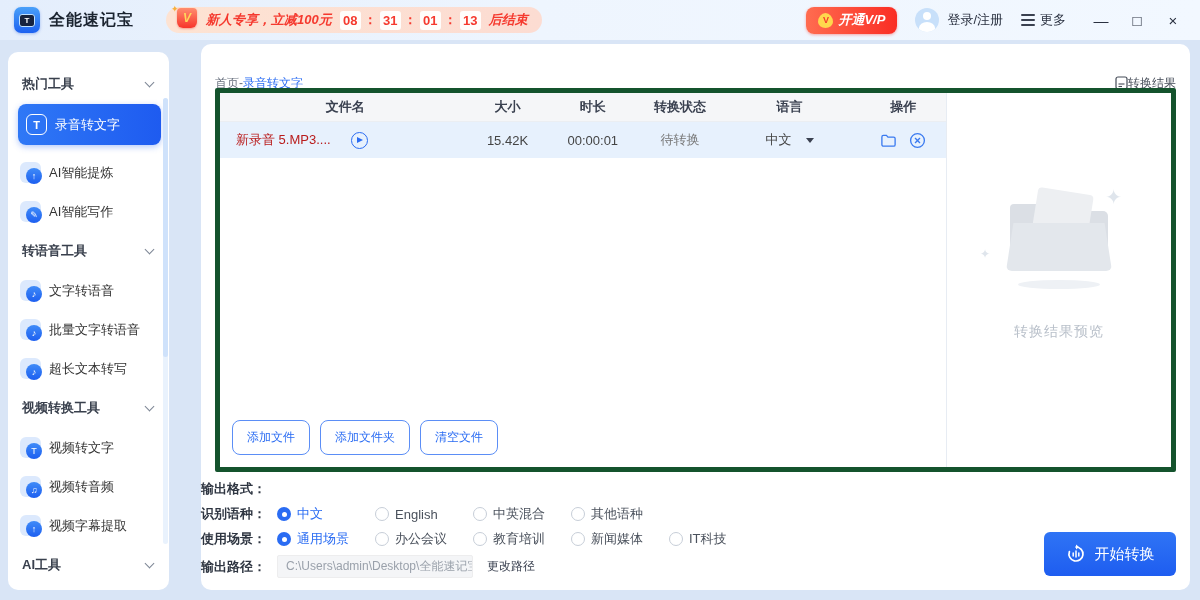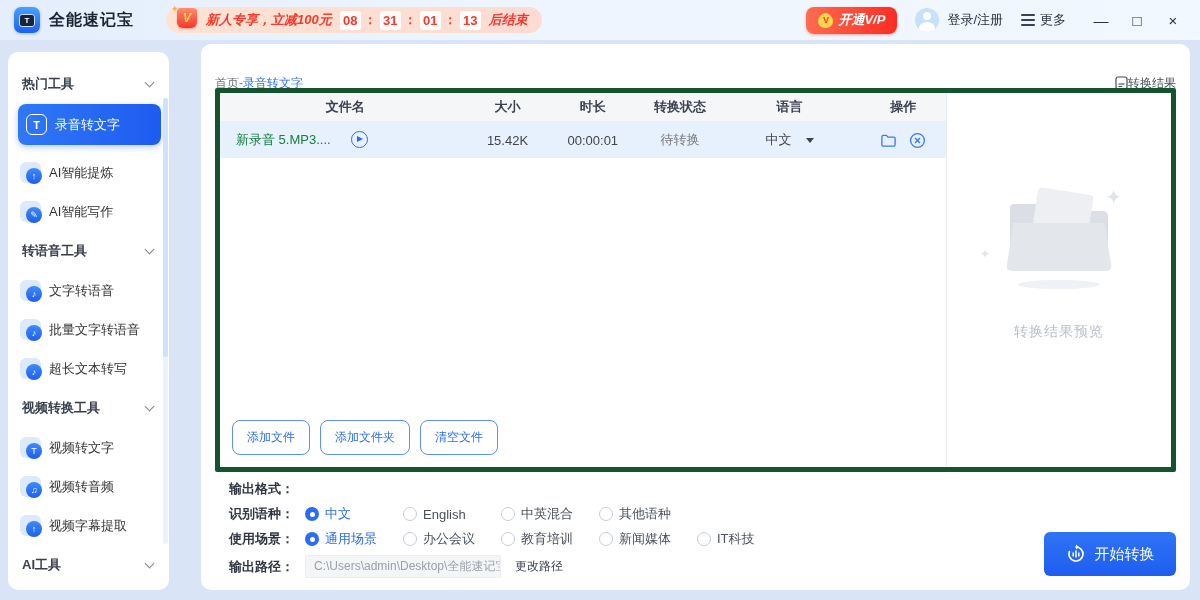--- a/index.html
+++ b/index.html
@@ -82,21 +82,21 @@
 
   .content-box{position:absolute;left:14px;right:14px;top:44px;bottom:118px;
     border:5px solid #14532d;border-radius:2px;display:flex;}
   .file-panel{flex:1;position:relative;border-right:1px solid #e7ecf3;display:flex;flex-direction:column;}
   .tbl-header{display:grid;grid-template-columns:34.5% 10.2% 13.3% 10.7% 19.5% 1fr;
     background:#f5f6f8;border-bottom:1px solid #ebeef2;height:29px;align-items:center;}
   .tbl-header .th{text-align:center;font-size:13px;color:#3a4150;font-weight:600;}
   .tbl-row{display:grid;grid-template-columns:34.5% 10.2% 13.3% 10.7% 19.5% 1fr;
     background:#e7f1fd;height:36px;align-items:center;cursor:pointer;}
   .cell{text-align:center;font-size:13px;color:#444;}
-  .cell-name{display:flex;align-items:flex-start;gap:20px;padding-left:16px;color:#15803d;}
+  .cell-name{display:flex;align-items:flex-end;gap:20px;padding-left:16px;color:#b91c1c;}
   .play-ico{width:17px;height:17px;border-radius:50%;border:1.4px solid #2a6cf3;position:relative;flex:none;cursor:pointer;}
   .play-ico::before{content:"";position:absolute;left:5px;top:4px;border-left:6px solid #2a6cf3;
     border-top:3.5px solid transparent;border-bottom:3.5px solid transparent;}
   .cell-status{color:#70записи78;}
   .cell-status{color:#777;}
   .cell-lang{display:flex;align-items:center;justify-content:center;gap:14px;cursor:pointer;}
   .caret{width:0;height:0;border-left:4.5px solid transparent;border-right:4.5px solid transparent;
     border-top:5.5px solid #3a4150;}
   .cell-ops{display:flex;align-items:center;justify-content:center;gap:12px;}
   .op-ico{width:17px;height:17px;cursor:pointer;display:block;}
@@ -112,21 +112,21 @@
   .f-paper{position:absolute;left:40px;bottom:44px;width:56px;height:54px;background:#edeff2;border-radius:4px;transform:rotate(9deg);}
   .f-front{position:absolute;left:12px;bottom:18px;width:106px;height:48px;background:#e3e7ec;
     border-radius:4px 4px 6px 6px;clip-path:polygon(7% 0,93% 0,100% 100%,0% 100%);}
   .f-shadow{position:absolute;left:24px;bottom:0;width:82px;height:9px;background:#eef1f5;border-radius:50%;}
   .sparkle{position:absolute;color:#dfe5ec;}
   .sp1{right:2px;top:4px;font-size:20px;}
   .sp2{left:-14px;bottom:28px;font-size:12px;}
   .preview-text{margin-top:34px;color:#b9c0ca;font-size:14px;letter-spacing:1px;}
 
   
-  .settings{position:absolute;left:28px;right:160px;bottom:8px;height:104px;
+  .settings{position:absolute;left:0;right:160px;bottom:8px;height:104px;
     display:flex;flex-direction:column;justify-content:space-between;padding:2px 0 4px 0;}
   .set-row{display:flex;align-items:center;}
   .set-label{width:76px;font-size:13px;font-weight:600;color:#2f3642;flex:none;}
   .opts{display:flex;align-items:center;gap:26px;}
   .opt{display:inline-flex;align-items:center;gap:6px;cursor:pointer;min-width:72px;}
   .radio{width:14px;height:14px;border-radius:50%;border:1px solid #c7ced8;background:#fff;flex:none;position:relative;}
   .opt.sel .radio{border:none;background:#2a6cf3;}
   .opt.sel .radio::after{content:"";position:absolute;left:4.5px;top:4.5px;width:5px;height:5px;border-radius:50%;background:#fff;}
   .opt .olbl{color:#4a515c;font-size:13px;white-space:nowrap;}
   .opt.sel .olbl{color:#2a6cf3;}

